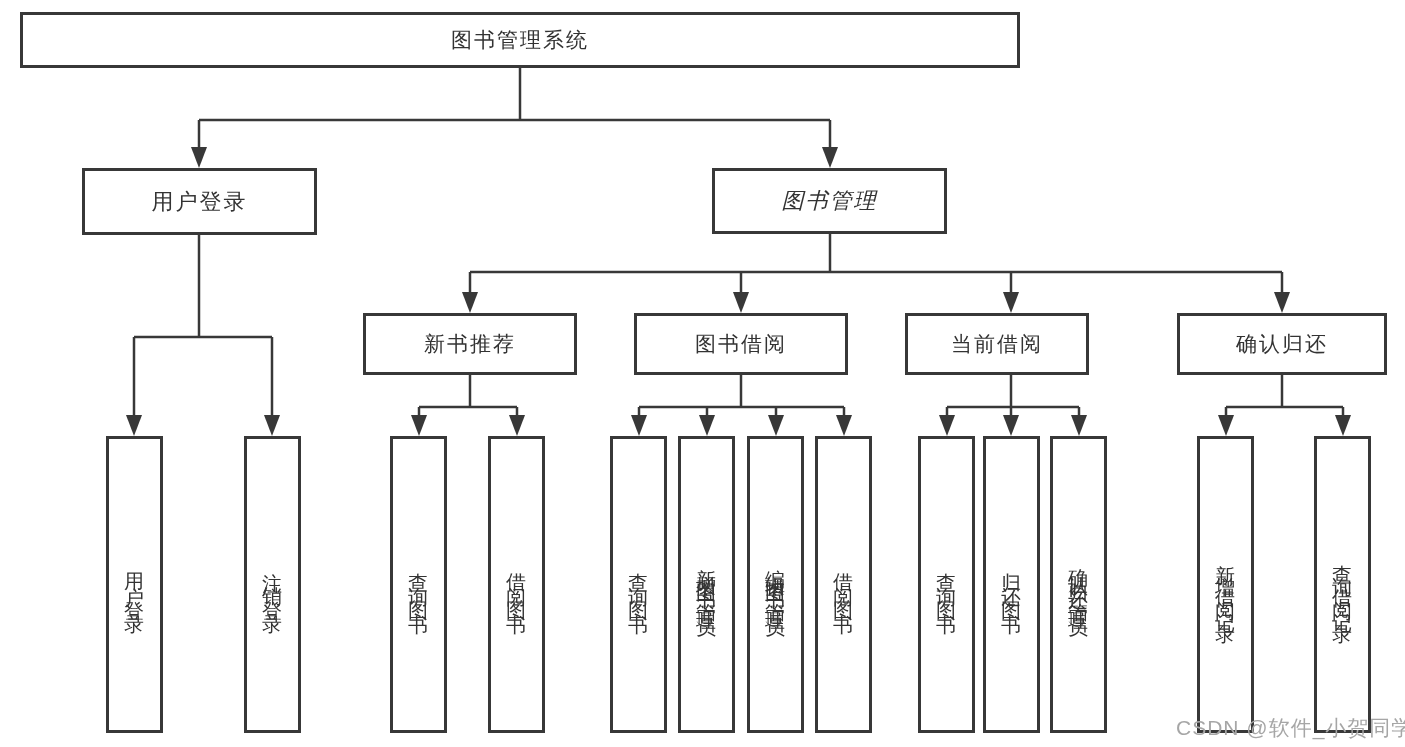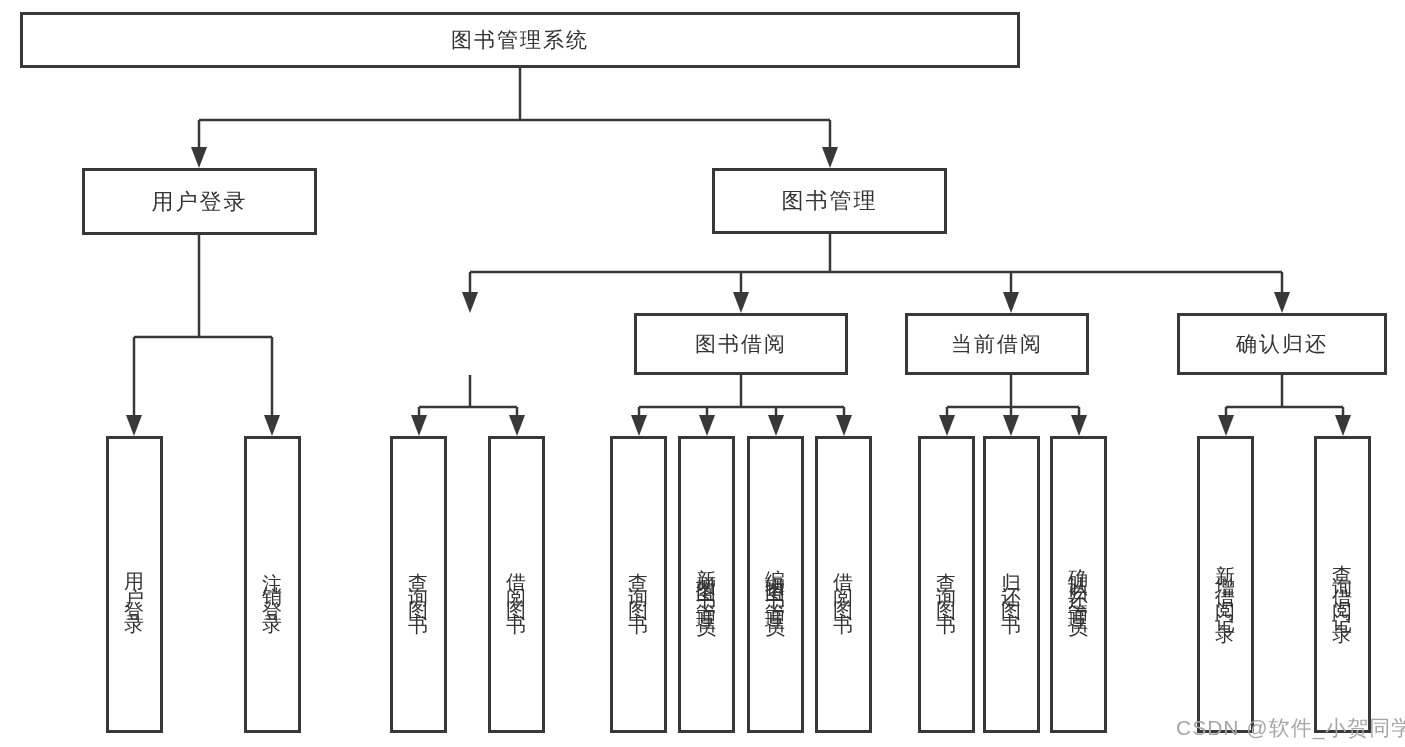--- a/index.html
+++ b/index.html
@@ -33,21 +33,21 @@
     justify-content: center;
     color: #333333;
     z-index: 2;
   }
   .h-label {
     letter-spacing: 2px;
     white-space: nowrap;
   }
   .root-node     { left: 20px;  top: 12px;  width: 1000px; height: 56px; font-size: 21px; }
   .lvl2-a        { left: 82px;  top: 168px; width: 235px;  height: 67px; font-size: 22px; }
-  .lvl2-b        { left: 712px; top: 168px; width: 235px;  height: 66px; font-size: 22px; }
+  .lvl2-b        { left: 712px; top: 168px; width: 235px;  height: 66px; font-size: 22px; font-style: italic; }
   .lvl3          { top: 313px; height: 62px; font-size: 21px; }
   .lvl3-1 { left: 363px;  width: 214px; }
   .lvl3-2 { left: 634px;  width: 214px; }
   .lvl3-3 { left: 905px;  width: 184px; }
   .lvl3-4 { left: 1177px; width: 210px; }
   .lvl4 {
     top: 436px; height: 297px; width: 57px;
     font-size: 20px;
   }
   .v-label {
@@ -170,20 +170,23 @@
     <span class="h-label">图书管理系统</span>
   </div>
 
   <div class="node lvl2-a">
     <span class="h-label">用户登录</span>
   </div>
   <div class="node lvl2-b">
     <span class="h-label">图书管理</span>
   </div>
 
+  <div class="node lvl3 lvl3-1">
+    <span class="h-label">新书推荐</span>
+  </div>
   <div class="node lvl3 lvl3-2">
     <span class="h-label">图书借阅</span>
   </div>
   <div class="node lvl3 lvl3-3">
     <span class="h-label">当前借阅</span>
   </div>
   <div class="node lvl3 lvl3-4">
     <span class="h-label">确认归还</span>
   </div>
 

